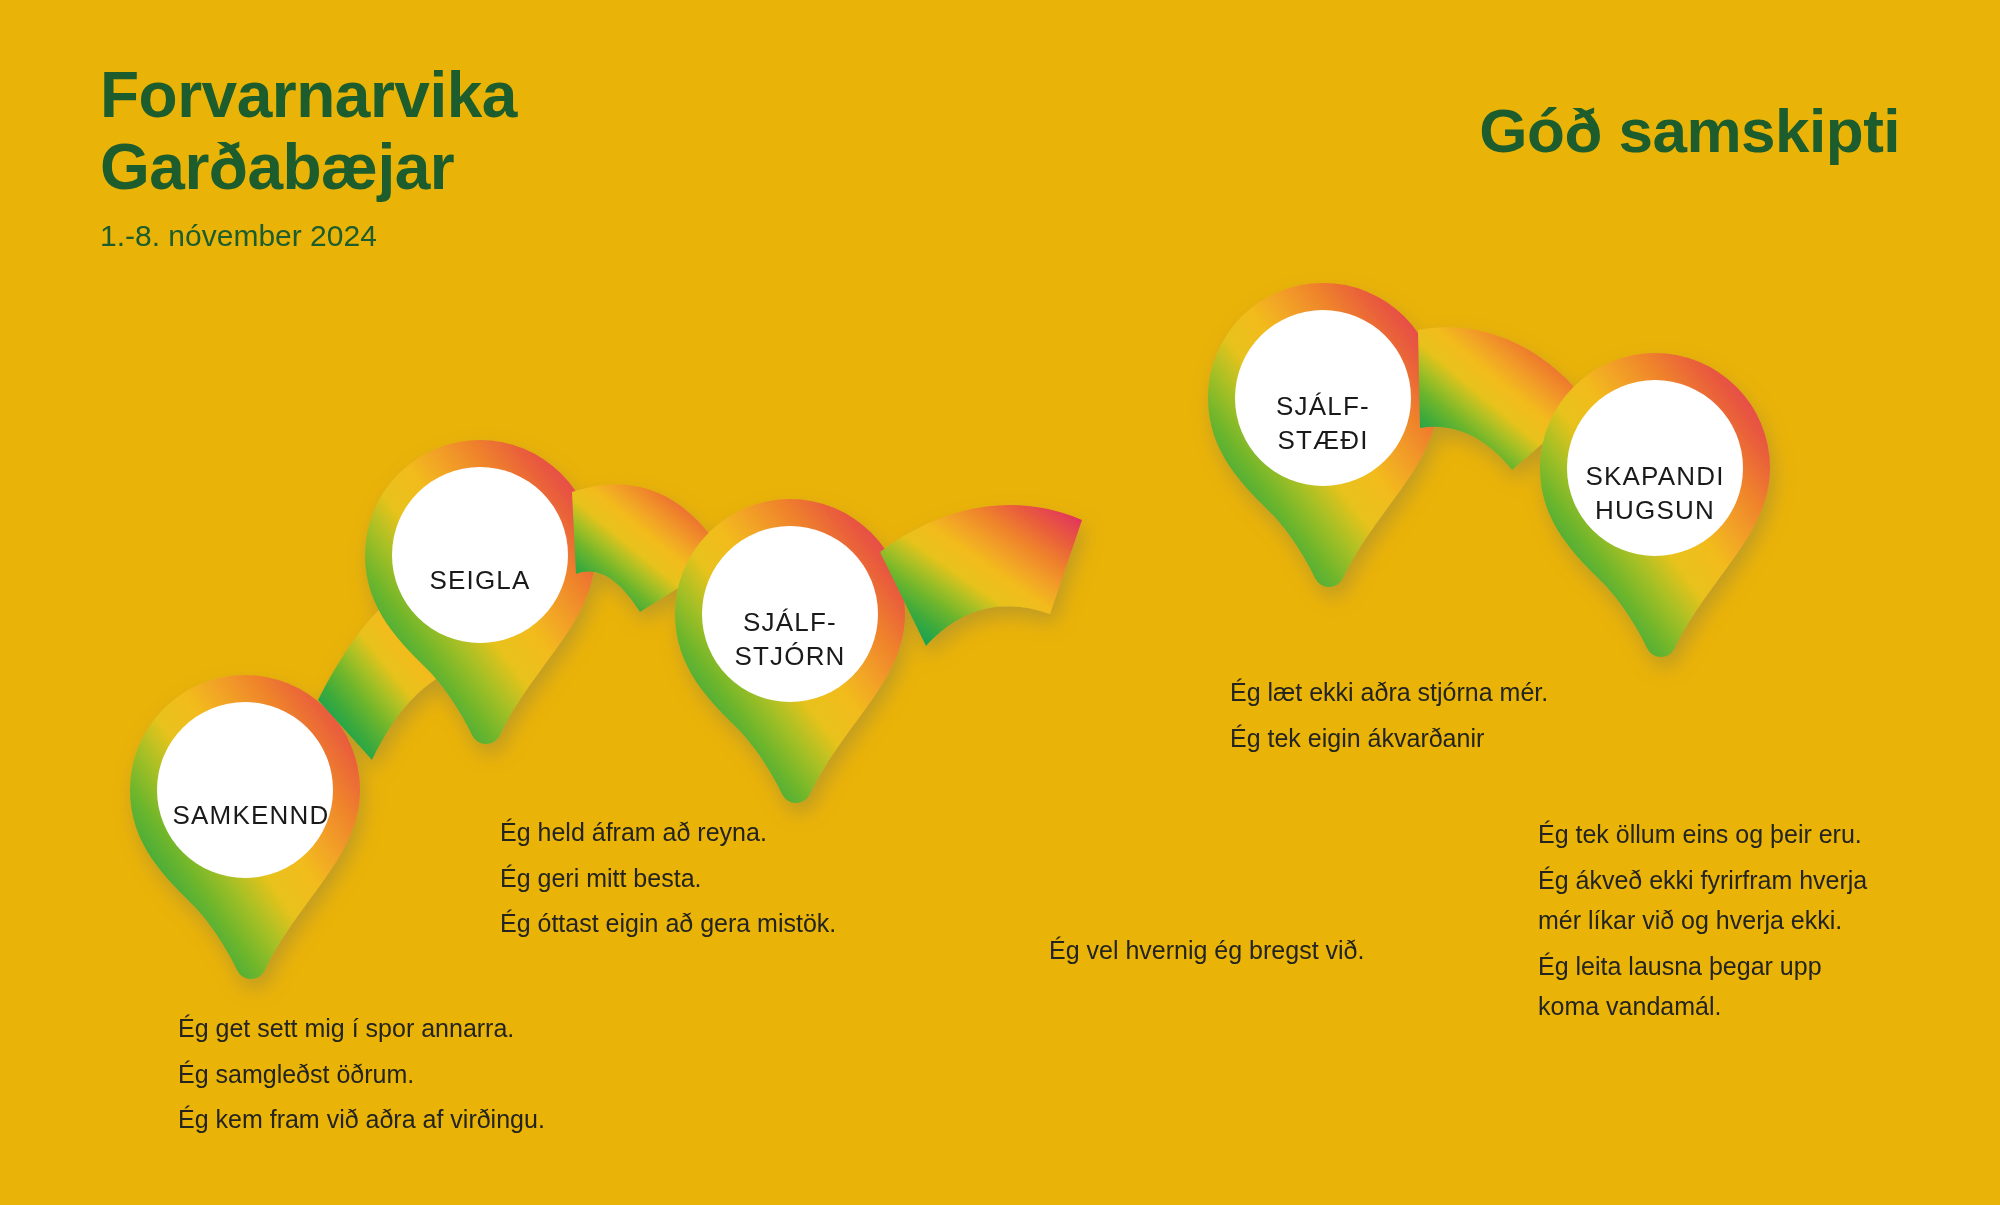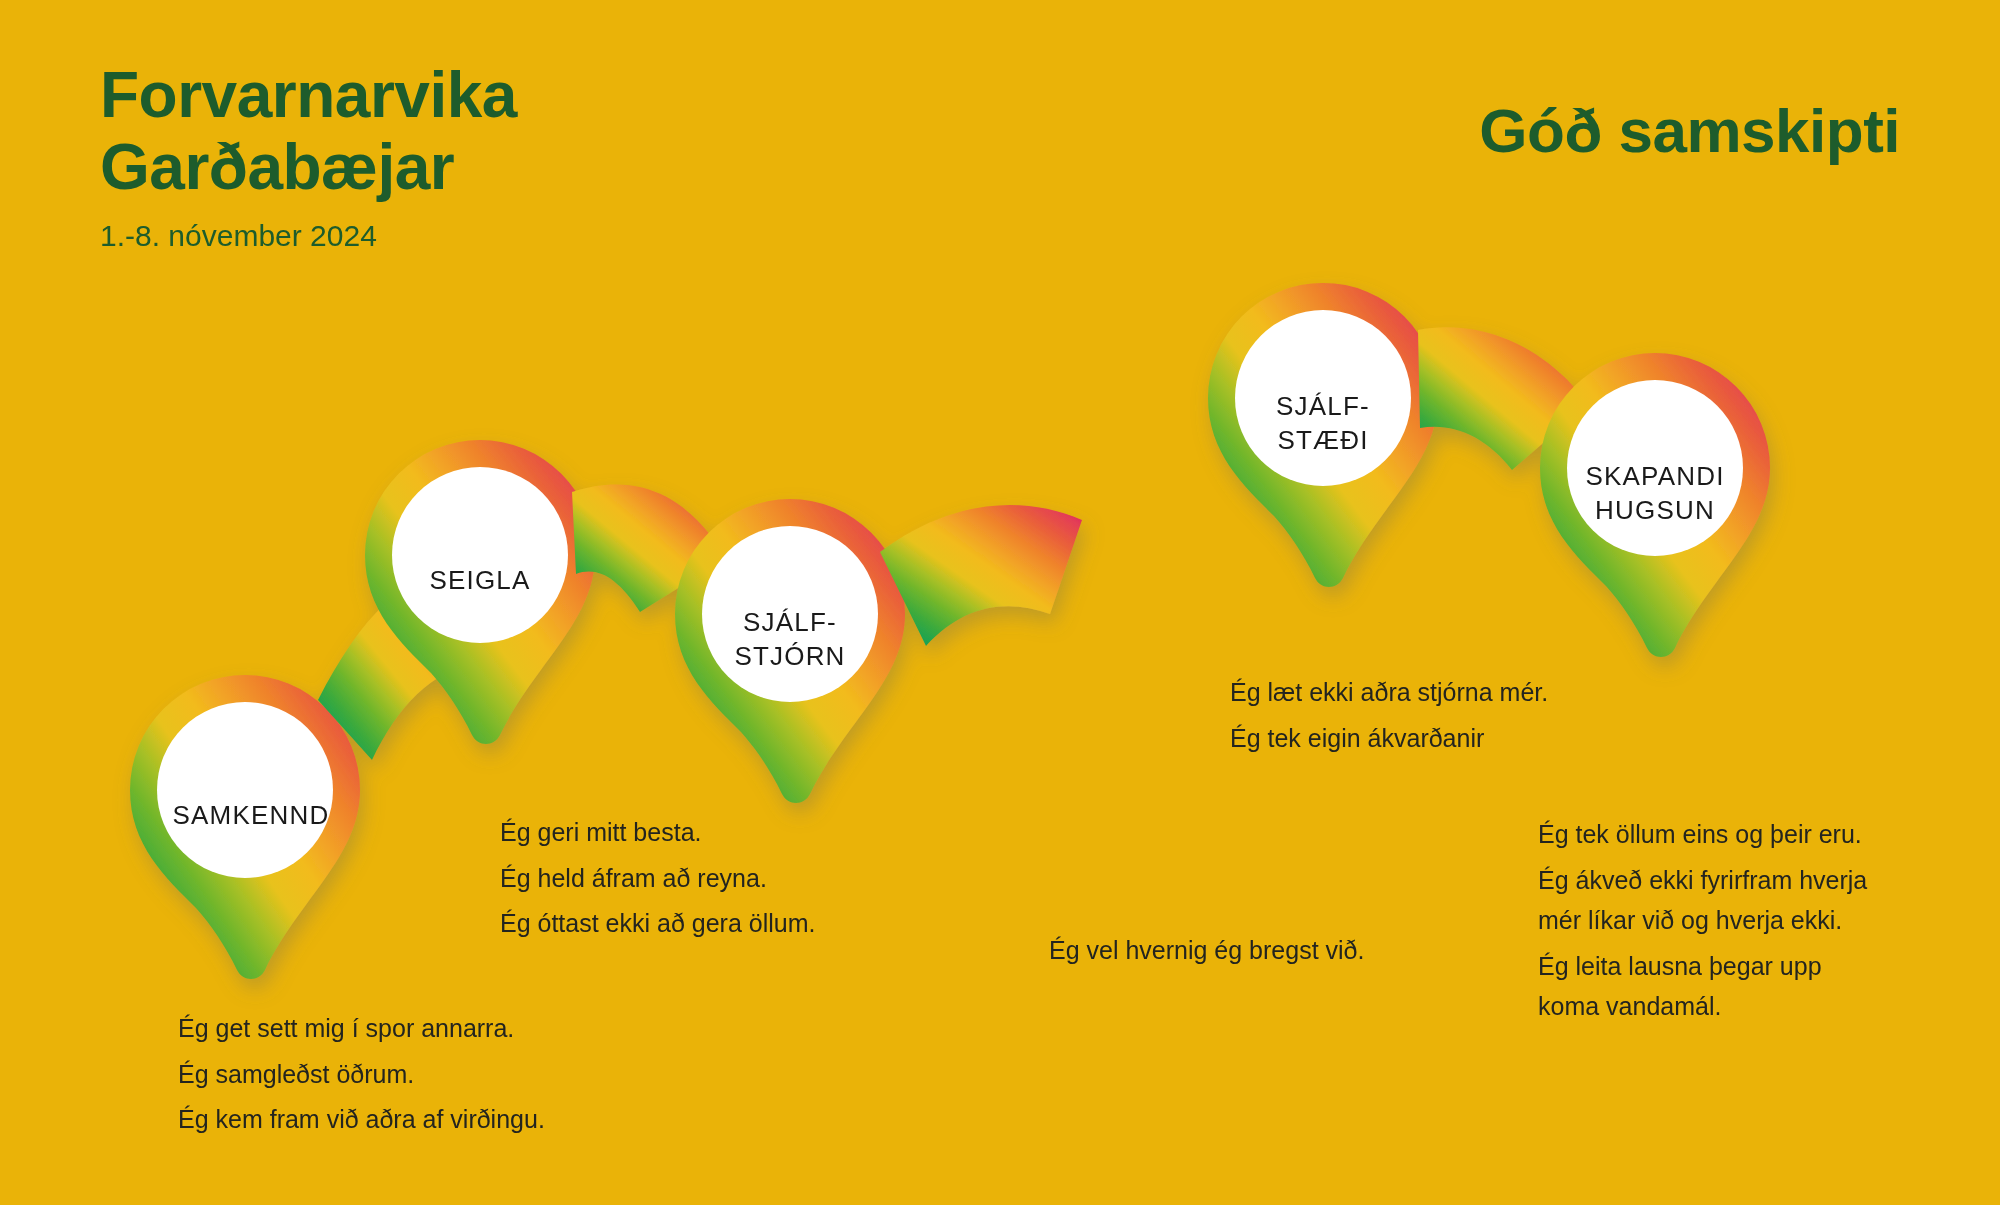--- a/index.html
+++ b/index.html
@@ -234,23 +234,23 @@
   <div class="pin-label" style="left:1655px; top:468px; width:190px;">SKAPANDI
 HUGSUN</div>
 
   <div class="text-block" style="left:178px; top:1008px; width:470px;">
     <div class="line">Ég get sett mig í spor annarra.</div>
     <div class="line">Ég samgleðst öðrum.</div>
     <div class="line">Ég kem fram við aðra af virðingu.</div>
   </div>
 
   <div class="text-block" style="left:500px; top:812px; width:430px;">
+    <div class="line">Ég held áfram að reyna.</div>
     <div class="line">Ég geri mitt besta.</div>
-    <div class="line">Ég held áfram að reyna.</div>
-    <div class="line">Ég óttast ekki að gera öllum.</div>
+    <div class="line">Ég óttast eigin að gera mistök.</div>
   </div>
 
   <div class="text-block" style="left:1049px; top:930px; width:420px;">
     <div class="line">Ég vel hvernig ég bregst við.</div>
   </div>
 
   <div class="text-block" style="left:1230px; top:672px; width:430px;">
     <div class="line">Ég læt ekki aðra stjórna mér.</div>
     <div class="line">Ég tek eigin ákvarðanir</div>
   </div>

